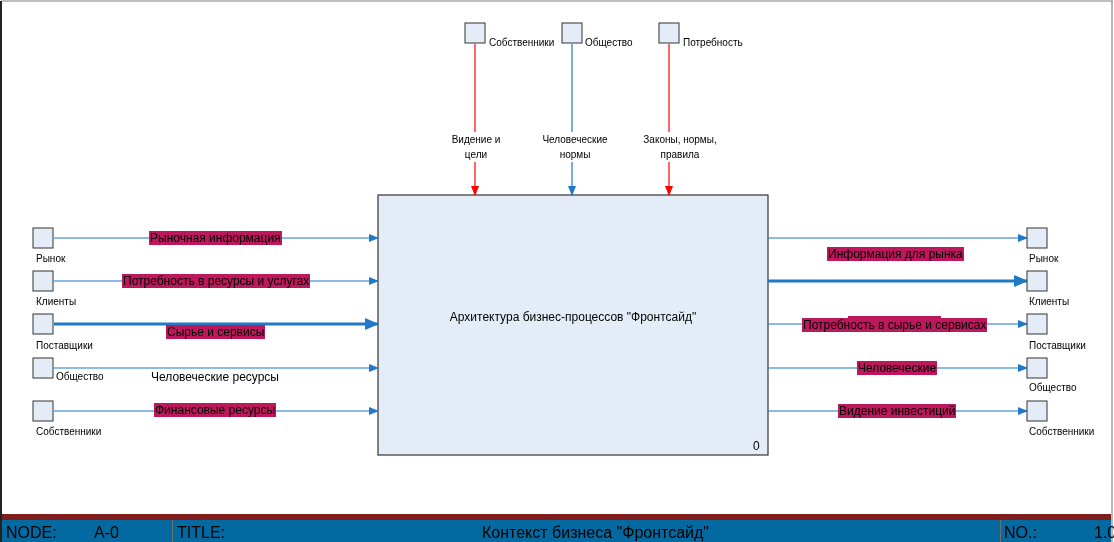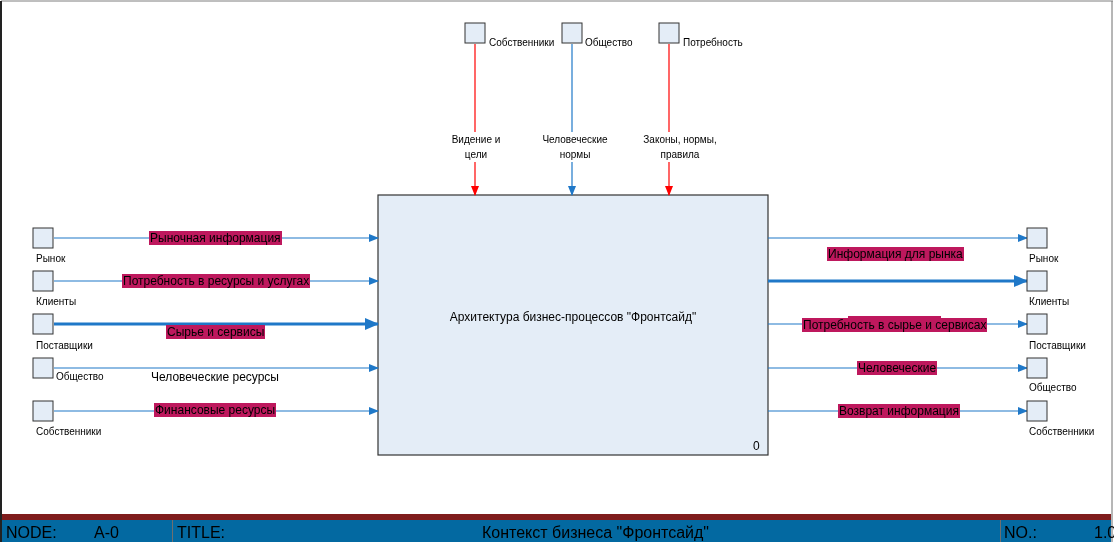--- a/index.html
+++ b/index.html
@@ -105,21 +105,21 @@
 <div class="tunnel-lbl" style="left:36px; top:253px;">Рынок</div>
 <div class="tunnel-lbl" style="left:36px; top:296px;">Клиенты</div>
 <div class="tunnel-lbl" style="left:36px; top:340px;">Поставщики</div>
 <div class="tunnel-lbl" style="left:56px; top:371px;">Общество</div>
 <div class="tunnel-lbl" style="left:36px; top:426px;">Собственники</div>
 
 <div class="lbl bg" style="left:827px; top:247px;">Информация для рынка</div>
 <div class="lbl bg" style="left:848px; top:276px;margin-top:40px;">Товары и услуги</div>
 <div class="lbl bg" style="left:802px; top:318px;">Потребность в сырье и сервисах</div>
 <div class="lbl bg" style="left:857px; top:361px;">Человеческие</div>
-<div class="lbl bg" style="left:838px; top:404px;">Возврат информация</div>
+<div class="lbl bg" style="left:838px; top:404px;">Видение инвестиций</div>
 
 <div class="tunnel-lbl" style="left:1029px; top:253px;">Рынок</div>
 <div class="tunnel-lbl" style="left:1029px; top:296px;">Клиенты</div>
 <div class="tunnel-lbl" style="left:1029px; top:340px;">Поставщики</div>
 <div class="tunnel-lbl" style="left:1029px; top:382px;">Общество</div>
 <div class="tunnel-lbl" style="left:1029px; top:426px;">Собственники</div>
 
 <div id="box-title">Архитектура бизнес-процессов "Фронтсайд"</div>
 <div id="box-num">0</div>
 

